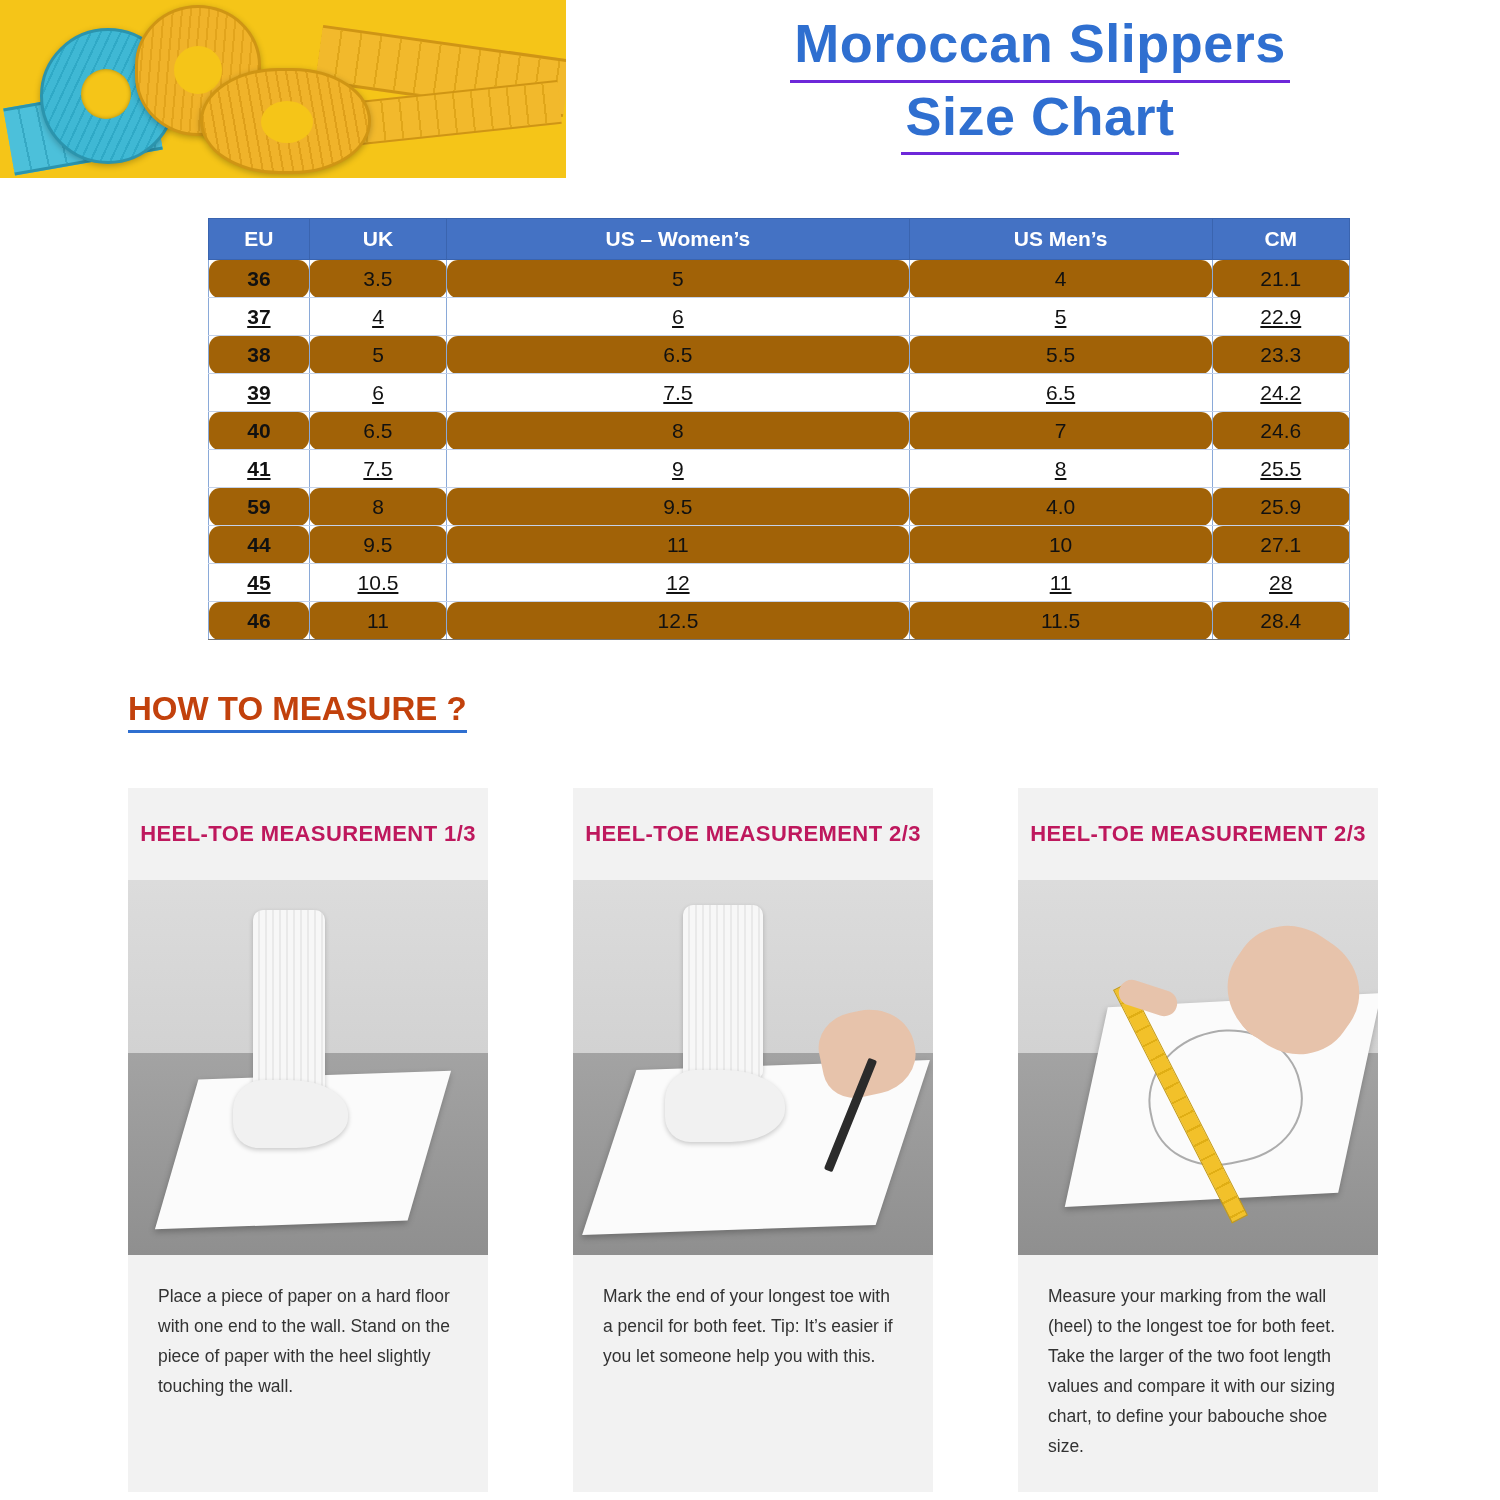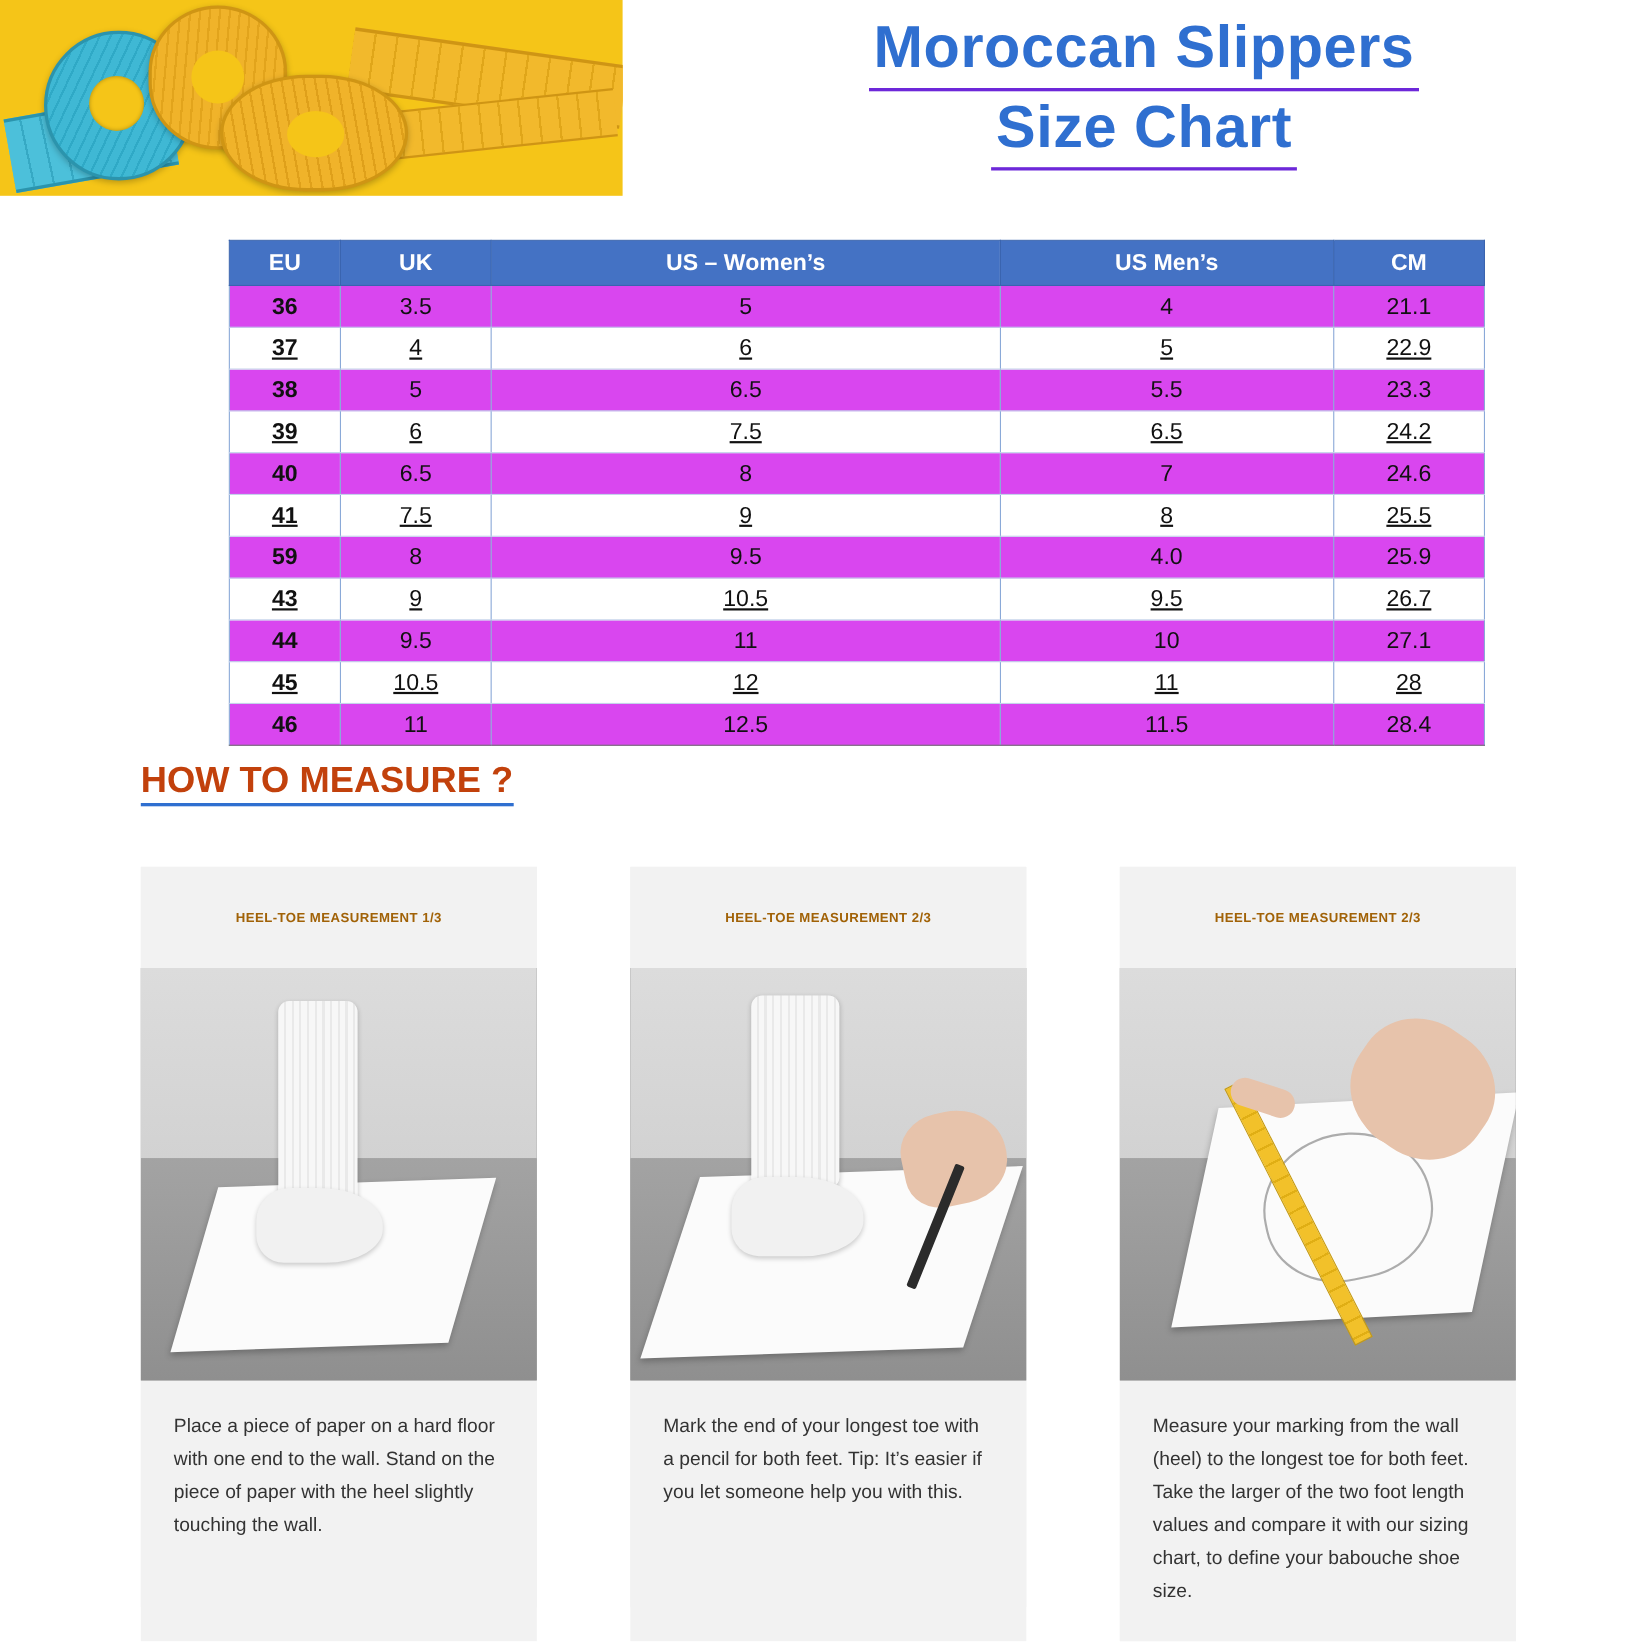--- a/index.html
+++ b/index.html
@@ -162,21 +162,22 @@
   table.size-chart td {
     height: 35px;
     text-align: center;
     border-left: 1px solid #8aa9d8;
     border-right: 1px solid #8aa9d8;
     border-top: 1px solid #c4d2ea;
     border-bottom: 1px solid #c4d2ea;
     color: #111;
   }
   table.size-chart tr.shade td {
-    background: #d946ef;
+    background: #a16207;
+    border-radius: 11px;
   }
   table.size-chart tr.plain td {
     background: #ffffff;
     text-decoration: underline;
   }
   table.size-chart td.eu-col {
     font-weight: bold;
   }
   table.size-chart tr:last-child td {
     border-bottom: 1px solid #737373;
@@ -205,24 +206,24 @@
   }
   .card {
     width: 360px;
     background: #f2f2f2;
   }
   .card-head {
     height: 92px;
     display: flex;
     align-items: center;
     justify-content: center;
-    font-size: 12px;
+    font-size: 22px;
     font-weight: bold;
     letter-spacing: 0.4px;
-    color: #a16207;
+    color: #be185d;
     background: #f2f2f2;
     text-align: center;
   }
   .card-photo {
     height: 375px;
     position: relative;
     overflow: hidden;
     background: #9a9a9a;
   }
   .card-text {
@@ -428,27 +429,20 @@
         <td>9</td>
         <td>8</td>
         <td>25.5</td>
       </tr>
       <tr class="shade">
         <td class="eu-col">59</td>
         <td>8</td>
         <td>9.5</td>
         <td>4.0</td>
         <td>25.9</td>
-      </tr>
-      <tr class="plain">
-        <td class="eu-col">43</td>
-        <td>9</td>
-        <td>10.5</td>
-        <td>9.5</td>
-        <td>26.7</td>
       </tr>
       <tr class="shade">
         <td class="eu-col">44</td>
         <td>9.5</td>
         <td>11</td>
         <td>10</td>
         <td>27.1</td>
       </tr>
       <tr class="plain">
         <td class="eu-col">45</td>

